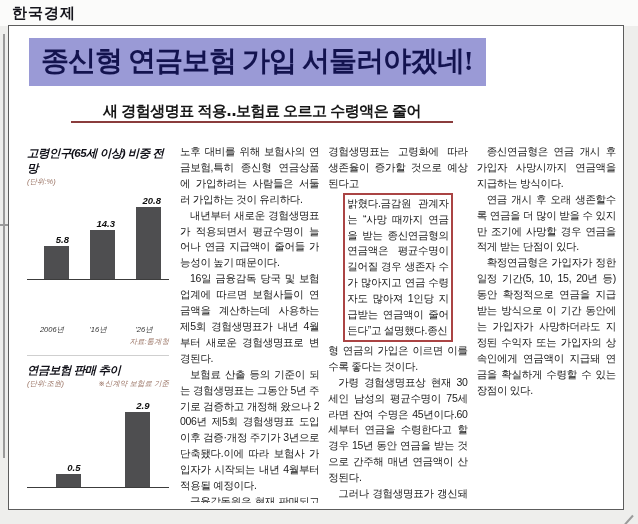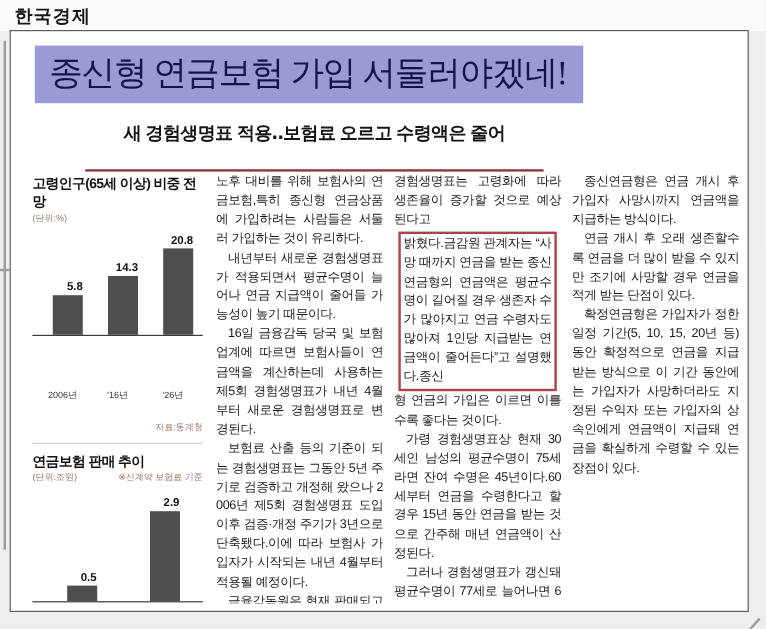--- a/index.html
+++ b/index.html
@@ -21,57 +21,57 @@
     transform:rotate(-48deg);
   }
   .article-box{
     position:absolute;left:8px;top:25px;width:616px;height:485px;
     background:#ffffff;border:1px solid #5c5c5c;box-sizing:border-box;
   }
   .headline{
     position:absolute;left:20px;top:12px;
     background:#9a9ad6;color:#13134f;
     font-family:"Liberation Serif","DejaVu Serif",serif;
-    font-size:28px;font-weight:normal;letter-spacing:-1px;
+    font-size:28px;font-weight:bold;letter-spacing:-1px;
     padding:4px 14px 6px 12px;white-space:nowrap;
   }
   .subheadline{
     position:absolute;left:62px;top:76px;width:382px;
     text-align:center;font-size:15px;font-weight:bold;color:#161616;
-    letter-spacing:-0.5px;padding-bottom:20px;
+    letter-spacing:-0.5px;padding-bottom:0;
     border-bottom:2px solid #8a3c3c;white-space:nowrap;
   }
   .content{
     position:absolute;left:10px;top:118px;right:7px;bottom:6px;
     display:flex;gap:9px;
   }
   .chart-col{width:152px;flex:0 0 152px;padding:2px 2px 0 8px;box-sizing:border-box;}
   .text-col{
     flex:1 1 0;font-size:10.5px;line-height:15.9px;color:#191919;
     text-align:justify;letter-spacing:-0.3px;overflow:hidden;word-break:break-all;
   }
   .text-col p{margin:0;}
   .indent{text-indent:10px;}
   .red-box{
-    border:2px solid #a44; padding:1px 2px;margin:1px 4px;
+    border:2px solid #a44; padding:1px 2px;margin:1px 15px;
   }
   
-  .chart{margin-bottom:4px;}
+  .chart{margin-bottom:4px;font-style:italic;}
   .chart-title{font-size:11.5px;font-weight:bold;color:#101018;letter-spacing:-0.5px;}
   .chart-meta{display:flex;justify-content:space-between;font-size:7.5px;color:#9b7566;margin-top:1px;}
   .chart-bars{
     display:flex;align-items:flex-end;justify-content:space-around;
     border-bottom:1px solid #3c3c3c;padding:0 2px;
   }
   .barwrap{display:flex;flex-direction:column;align-items:flex-end;width:34px;}
   .barval{font-size:9.5px;font-weight:bold;color:#101010;margin-bottom:1px;}
   .bar{width:25px;background:#4e4e50;}
   .chart-cats{display:flex;justify-content:space-around;padding:2px 2px 0;margin-top:43px;}
   .cat{font-size:7.5px;color:#333;text-align:center;width:44px;white-space:pre-line;line-height:9px;}
-  .chart-src{text-align:right;font-size:7.5px;color:#9b7566;margin-top:17px;}
+  .chart-src{text-align:right;font-size:7.5px;color:#9b7566;margin-top:3px;}
   .chart-divider{border:0;border-top:1px solid #cfcfcf;margin:8px 0 7px;}
 </style>
 </head>
 <body>
 
 <div class="top-strip"></div>
 <div class="masthead">한국경제</div>
 <div class="frame-line"></div>
 <div class="frame-tick"></div>
 

